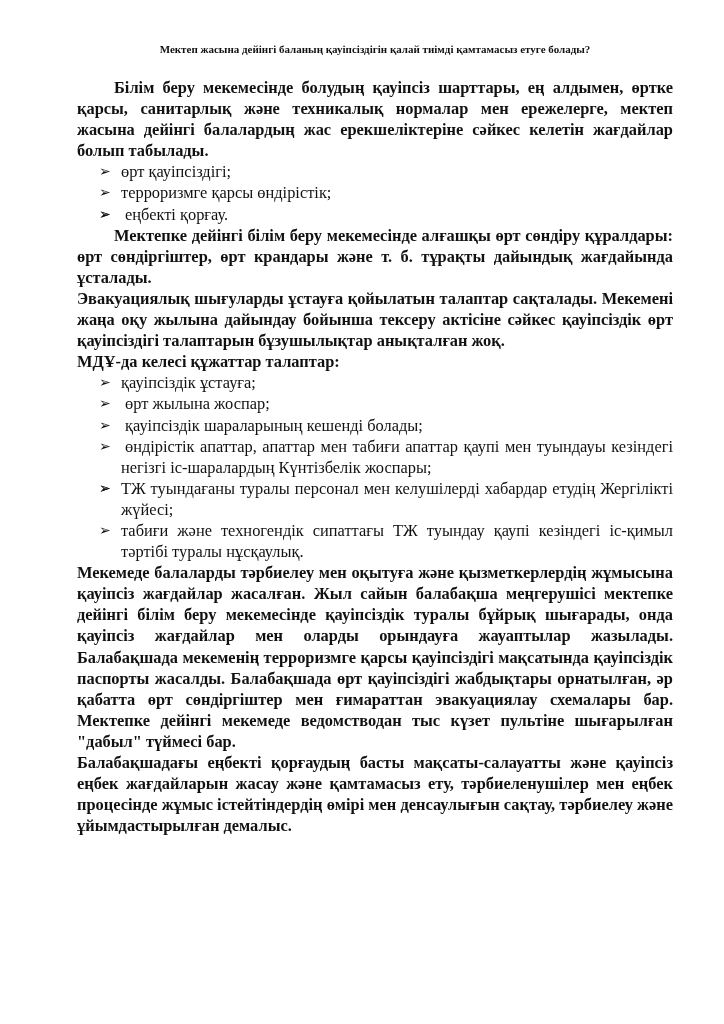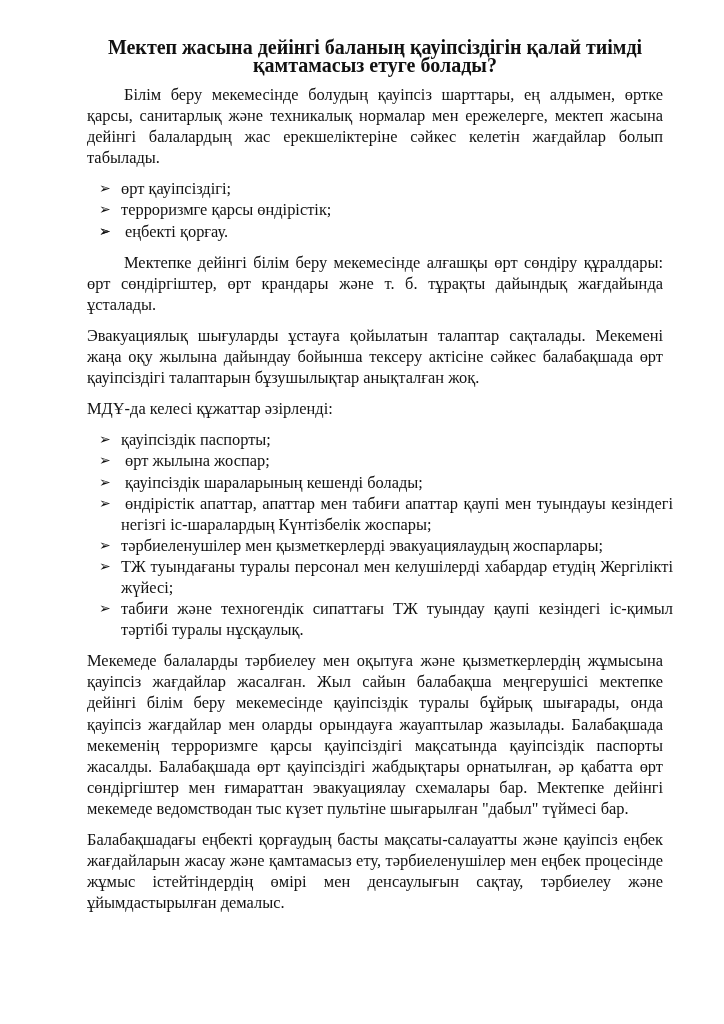--- a/index.html
+++ b/index.html
@@ -19,28 +19,29 @@
     position: absolute;
     left: 77px;
     top: 38px;
     width: 596px;
     font-size: 16.4px;
     line-height: 21.1px;
   }
   .title {
     font-weight: bold;
     text-align: center;
-    font-size: 20px;
-    line-height: 18px;
-    margin: 0 0 10px 0;
+    font-size: 11px;
+    line-height: 23px;
+    margin: 0 0 16px 0;
     padding: 0 20px;
   }
   p {
-    margin: 10px;
+    margin: 0;
     text-align: justify;
+    font-weight: bold;
   }
   p.indent {
     text-indent: 37px;
   }
   ul.arrow-list {
     list-style: none;
     margin: 0;
     padding: 0 0 0 20px;
   }
   ul.arrow-list li {
@@ -80,43 +81,42 @@
     <li class="sp">
       <span class="bullet">➢</span>
     </li>
     <li class="sp">
       <span class="bullet">➢</span>
       <span class="txt">еңбекті қорғау.</span>
     </li>
   </ul>
 
   <p class="indent">Мектепке дейінгі білім беру мекемесінде алғашқы өрт сөндіру құралдары: өрт сөндіргіштер, өрт крандары және т. б. тұрақты дайындық жағдайында ұсталады.</p>
-  <p>Эвакуациялық шығуларды ұстауға қойылатын талаптар сақталады. Мекемені жаңа оқу жылына дайындау бойынша тексеру актісіне сәйкес балабақшада өрт қауіпсіздігі талаптарын бұзушылықтар анықталған жоқ.</p>
-  <p>МДҰ-да келесі құжаттар әзірленді:</p>
+  <p>Эвакуациялық шығуларды ұстауға қойылатын талаптар сақталады. Мекемені жаңа оқу жылына дайындау бойынша тексеру актісіне сәйкес қауіпсіздік өрт қауіпсіздігі талаптарын бұзушылықтар анықталған жоқ.</p>
+  <p>МДҰ-да келесі құжаттар талаптар:</p>
 
   <ul class="arrow-list">
     <li>
       <span class="bullet">➢</span>
-      <span class="txt">қауіпсіздік паспорты;</span>
+      <span class="txt">қауіпсіздік ұстауға;</span>
     </li>
     <li class="sp">
       <span class="bullet">➢</span>
       <span class="txt">өрт жылына жоспар;</span>
     </li>
     <li class="sp">
       <span class="bullet">➢</span>
       <span class="txt">қауіпсіздік шараларының кешенді болады;</span>
     </li>
     <li class="sp">
       <span class="bullet">➢</span>
       <span class="txt">өндірістік апаттар, апаттар мен табиғи апаттар қаупі мен туындауы кезіндегі негізгі іс-шаралардың Күнтізбелік жоспары;</span>
     </li>
     <li>
       <span class="bullet">➢</span>
-      <span class="txt">тәрбиеленушілер мен қызметкерлерді эвакуациялаудың жоспарлары;</span>
     </li>
     <li>
       <span class="bullet">➢</span>
       <span class="txt">ТЖ туындағаны туралы персонал мен келушілерді хабардар етудің Жергілікті жүйесі;</span>
     </li>
     <li>
       <span class="bullet">➢</span>
       <span class="txt">табиғи және техногендік сипаттағы ТЖ туындау қаупі кезіндегі іс-қимыл тәртібі туралы нұсқаулық.</span>
     </li>
   </ul>

